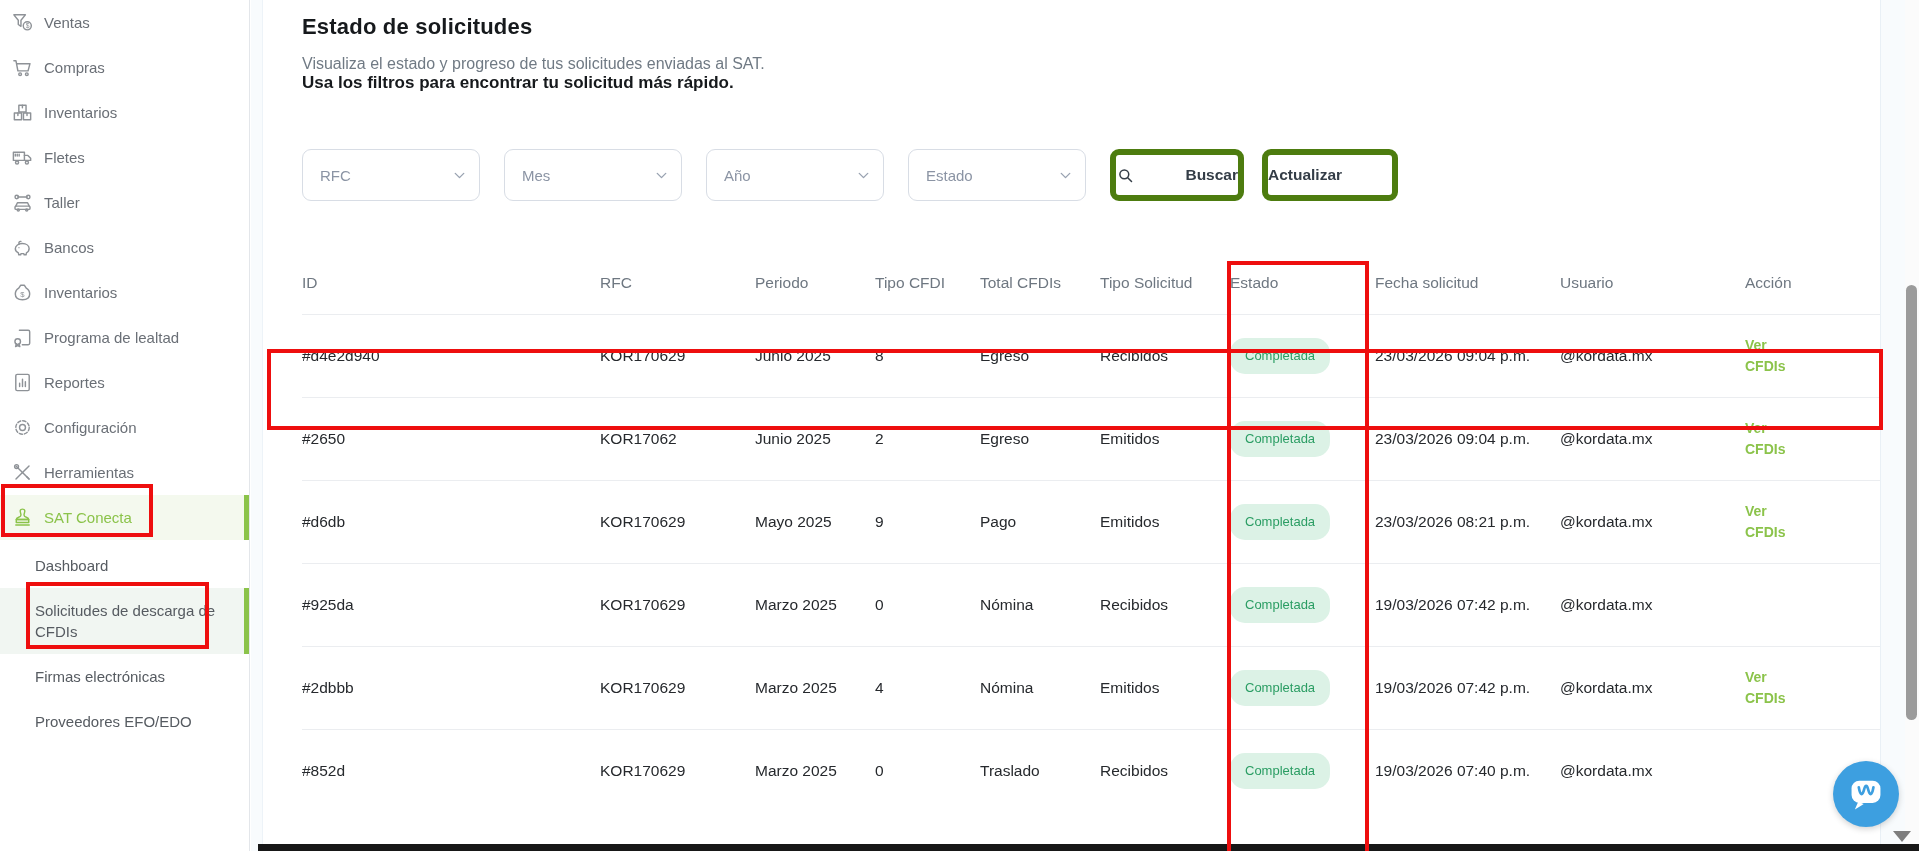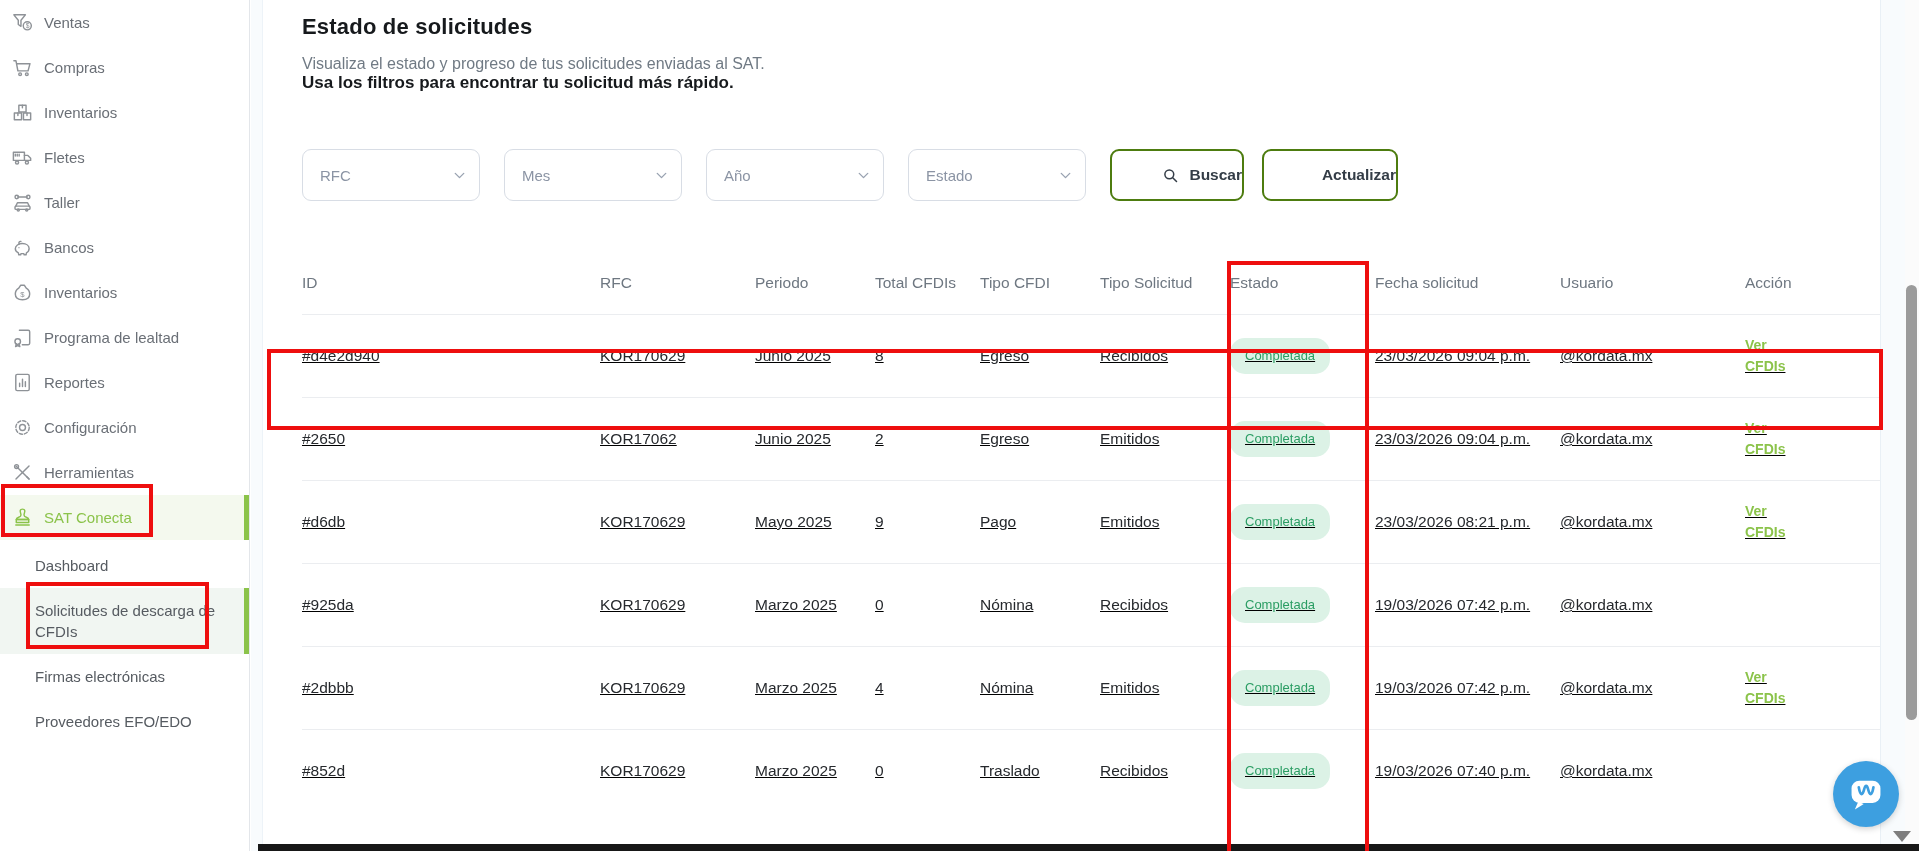--- a/index.html
+++ b/index.html
@@ -37,35 +37,35 @@
     background:#fff; padding:14px 0 0 38px; z-index:2; }
   .page-title { font-size:22px; font-weight:700; color:#16191c; letter-spacing:.2px; }
   .page-subtitle { margin-top:15px; font-size:16px; color:#707a84; }
   .filters-hint { font-size:17px; font-weight:700; color:#16191c; }
 
   .filters { margin-top:56px; display:flex; align-items:center; }
   .filter-select { position:relative; width:178px; height:52px; border:1px solid #d8dde5;
     border-radius:9px; background:#fff; margin-right:24px; display:flex; align-items:center;
     padding:0 34px 0 17px; color:#8b94a4; font-size:15px; cursor:pointer; }
   .filter-select .chev { position:absolute; right:11px; top:17px; color:#99a2b1; }
-  .btn { height:52px; border:2px solid #4d7c0f; border-radius:9px; background:#fff;
+  .btn { height:52px; border:6px solid #4d7c0f; border-radius:9px; background:#fff;
     font-family:"Liberation Sans",sans-serif; font-size:15.5px; font-weight:700; color:#343d47;
-    display:flex; align-items:center; justify-content:flex-end; cursor:pointer; }
+    display:flex; align-items:center; justify-content:space-between; cursor:pointer; }
   .btn-search { width:134px; margin-right:18px; }
   .btn-search svg { margin-right:9px; }
   .btn-refresh { width:136px; }
 
   
   .table { margin-top:50px; width:1578px; }
   .thead, .trow { display:grid;
     grid-template-columns:298px 155px 120px 105px 120px 130px 145px 185px 185px 135px; }
   .thead { height:63px; }
   .th { display:flex; align-items:center; padding-right:14px;
     font-size:15.5px; color:#6e7781; line-height:21px; }
-  .trow { height:83px; border-top:1px solid #ebedf0;text-decoration:underline; }
+  .trow { height:83px; border-top:1px solid #ebedf0; }
   .td { display:flex; align-items:center; padding-right:18px;
     font-size:15.5px; color:#26292d; line-height:22px; word-break:break-word; }
   .badge { display:inline-block; background:#dcf2e6; color:#2a9d63;
     font-size:13px; padding:7px 15px; border-radius:15px; white-space:nowrap; }
   .action-link { color:#8bc34a; font-weight:600; font-size:14px; line-height:21px;
     width:52px; cursor:pointer; }
 
   
   .ann { position:absolute; border:4px solid #ee0e0e; z-index:50; pointer-events:none; }
   .ann-sat        { left:1px;    top:484px; width:152px;  height:53px; }
@@ -261,22 +261,22 @@
       <button class="btn btn-refresh">
         <span>Actualizar</span>
       </button>
     </div>
 
     <div class="table">
       <div class="thead" id="thead">
           <div class="th">ID</div>
           <div class="th">RFC</div>
           <div class="th">Periodo</div>
+          <div class="th">Tipo CFDI</div>
           <div class="th">Total CFDIs</div>
-          <div class="th">Tipo CFDI</div>
           <div class="th">Tipo Solicitud</div>
           <div class="th">Estado</div>
           <div class="th">Fecha solicitud</div>
           <div class="th">Usuario</div>
           <div class="th">Acción</div>
         </div>
       <div id="tbody">
           <div class="trow">
             <div class="td">#d4e2d940</div>
             <div class="td">KOR170629</div>

